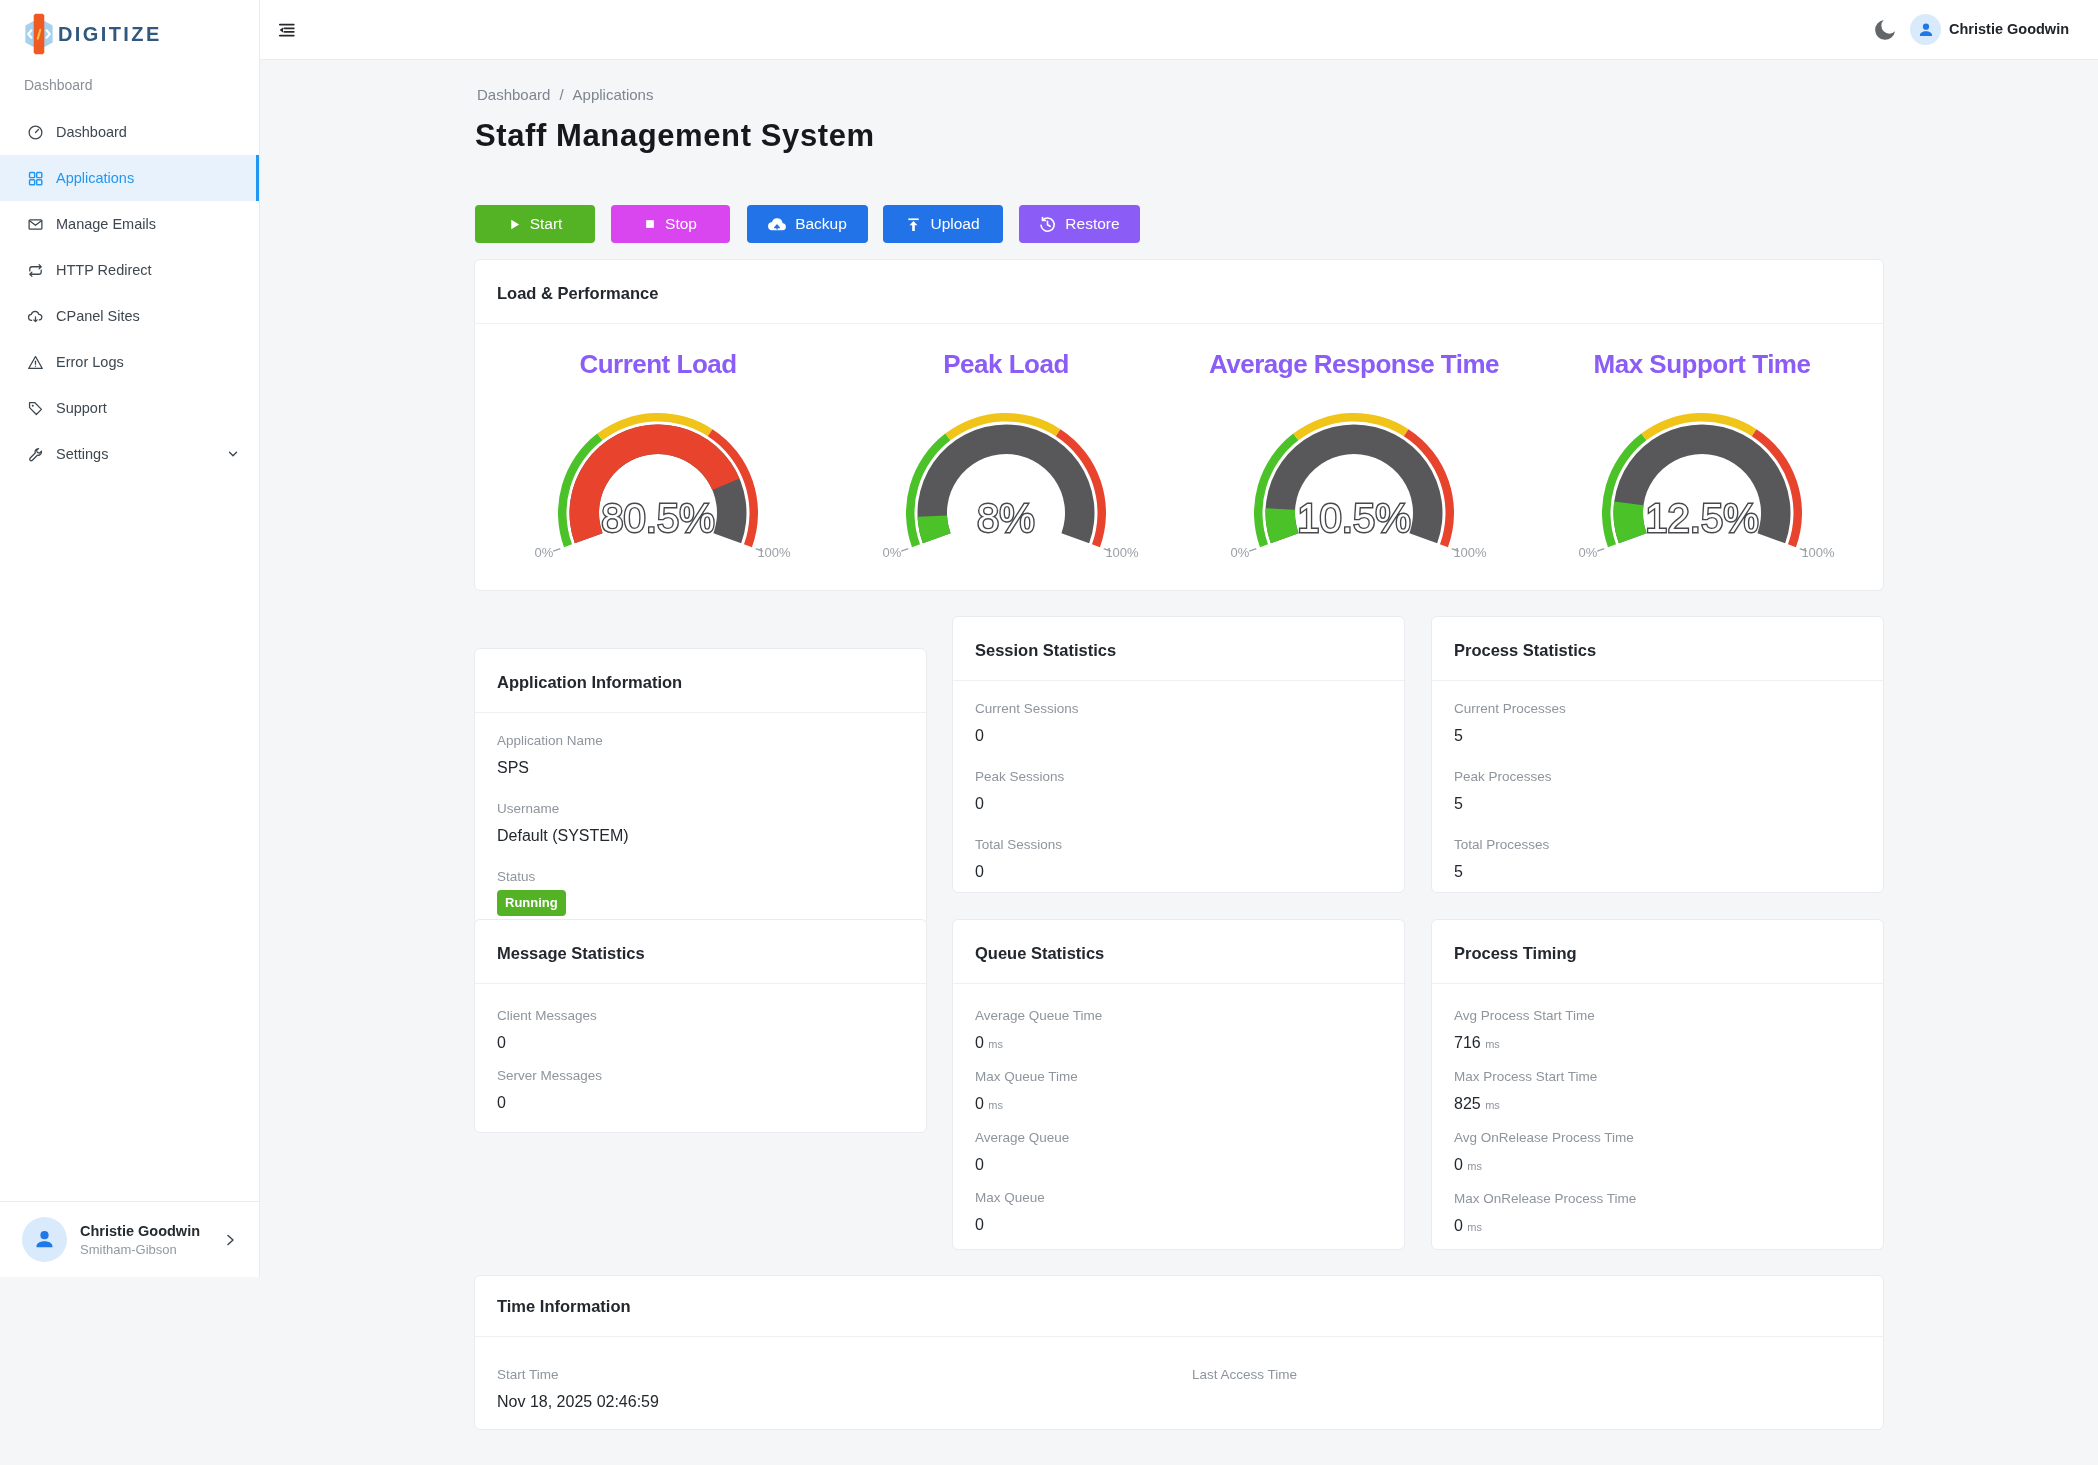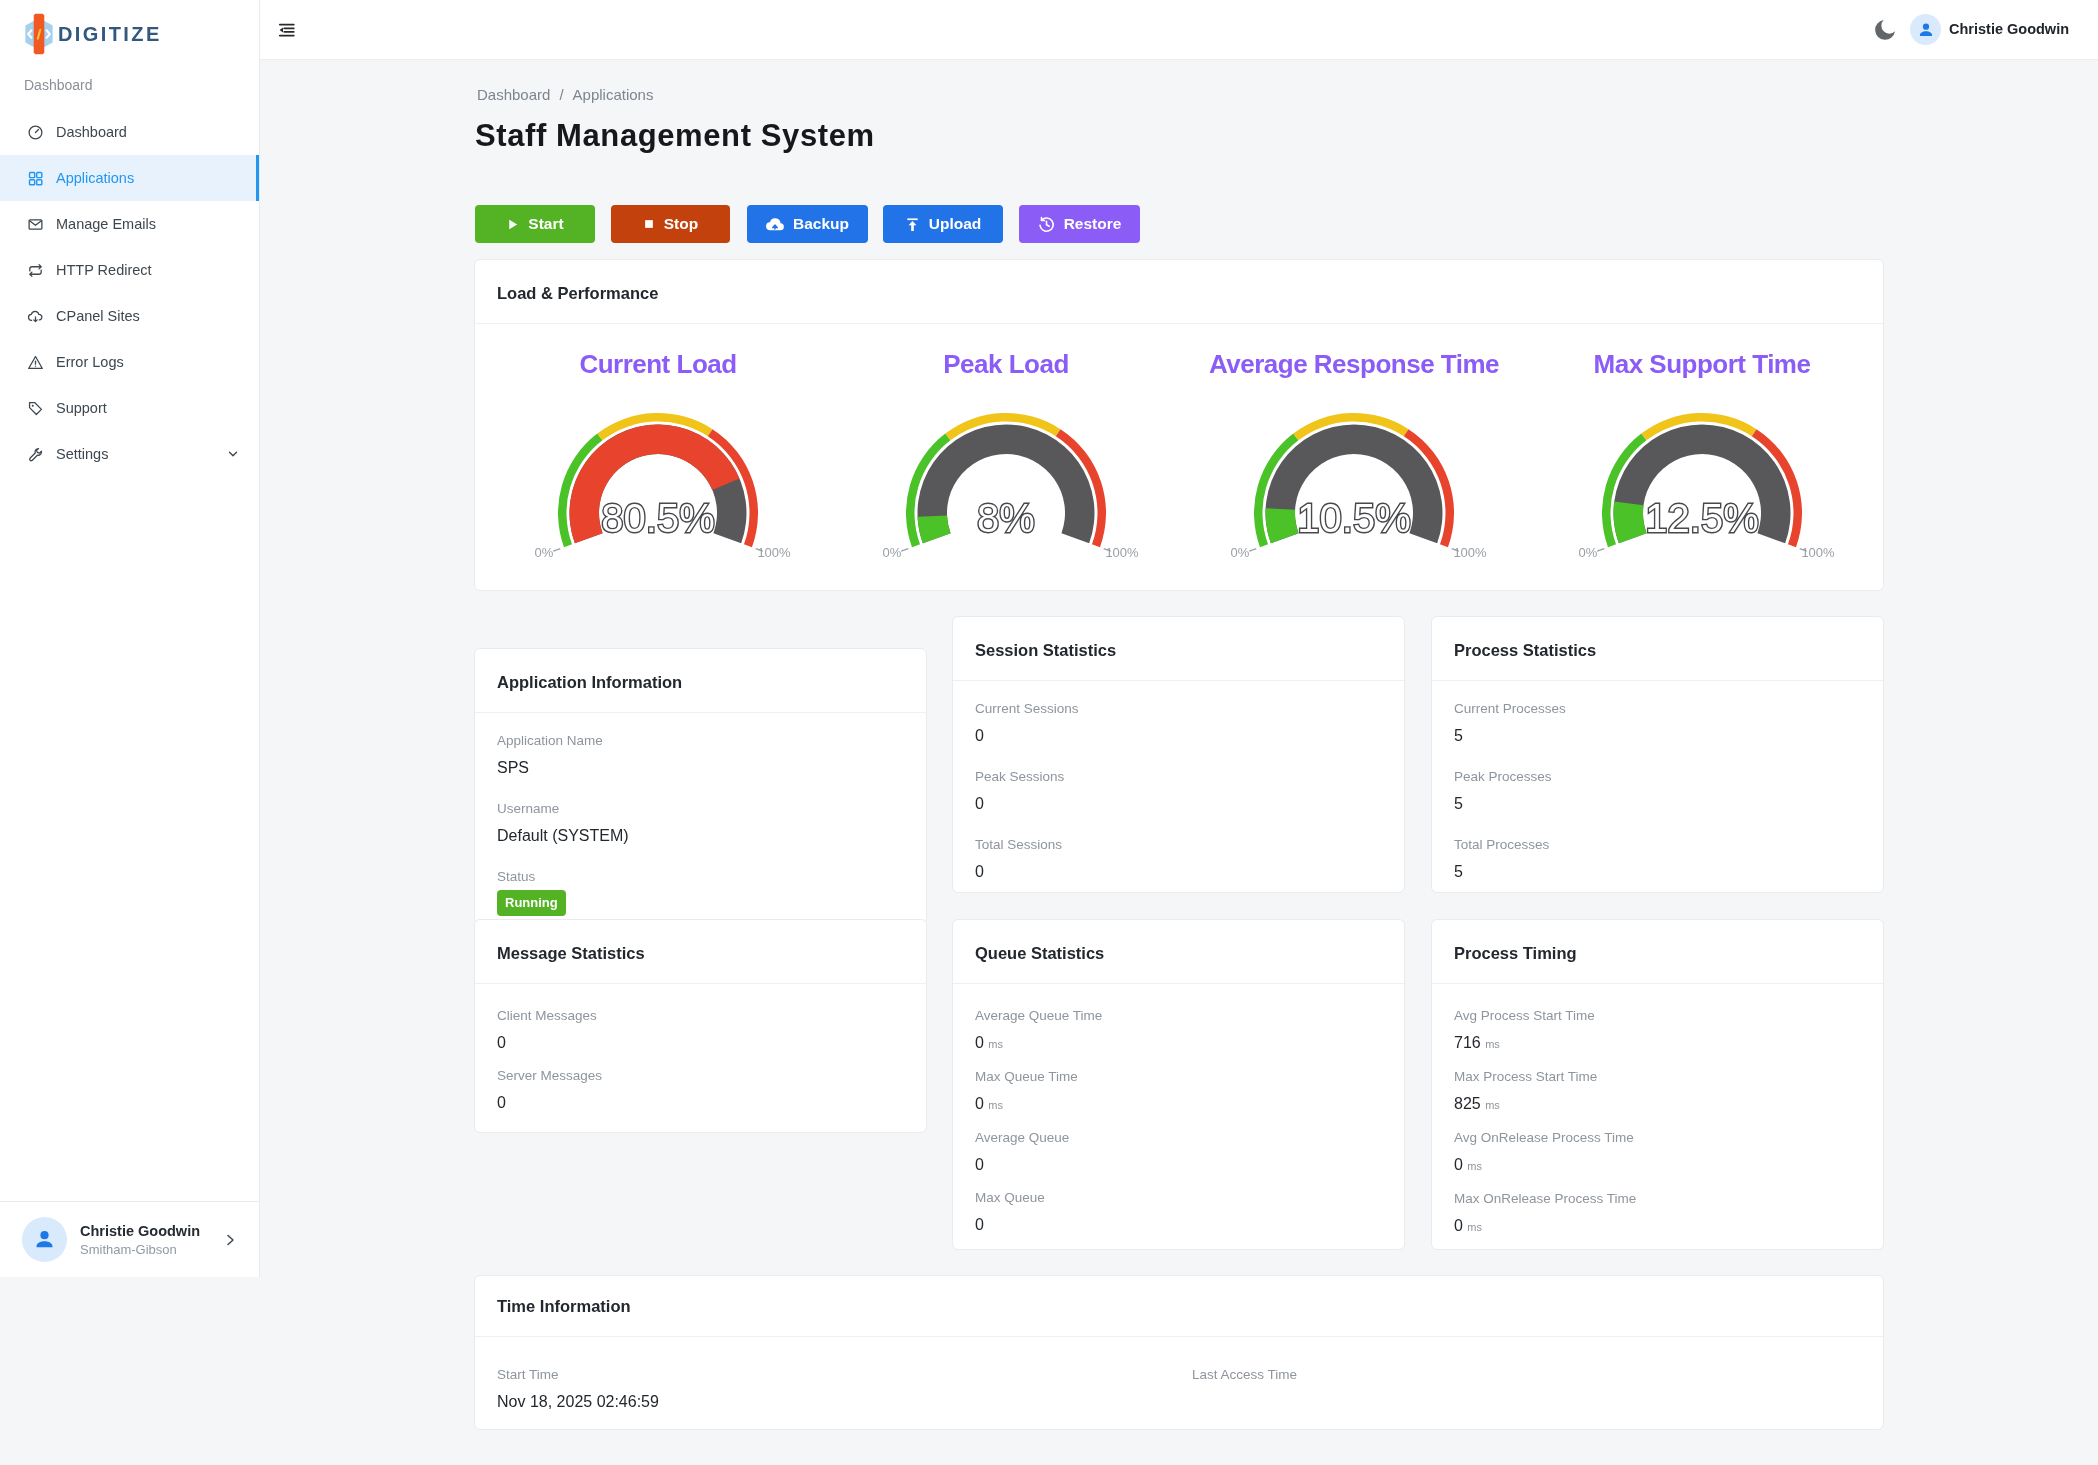--- a/index.html
+++ b/index.html
@@ -22,21 +22,21 @@
 .hamb { position:absolute; left:17px; top:20px; }
 .tright { position:absolute; left:1612px; top:0; height:60px; width:225px; }
 .moonw { position:absolute; left:0px; top:17px; }
 .tav { position:absolute; left:38px; top:14px; }
 .tname { position:absolute; left:77px; top:21px; white-space:nowrap; }
 .tav { width:31px; height:31px; border-radius:50%; background:#d9eafc; display:flex; align-items:center; justify-content:center; }
 .tname { font-size:14.5px; font-weight:700; color:#20252b; }
 .crumb { position:absolute; left:477px; top:86px; font-size:15px; color:#7d8590; }
 .crumb .sep { margin:0 9px; }
 h1 { position:absolute; left:475px; top:118px; font-size:31px; font-weight:700; color:#16181b; letter-spacing:0.6px; }
-.btn { position:absolute; top:205px; height:38px; border-radius:4px; color:#fff; font-size:15.5px; font-weight:700; display:flex; align-items:center; justify-content:center; gap:9px; }
+.btn { position:absolute; top:205px; height:38px; border-radius:4px; color:#fff; font-size:15.5px; font-weight:400; display:flex; align-items:center; justify-content:center; gap:9px; }
 .card { position:absolute; background:#fff; border:1px solid #e9ebee; border-radius:6px; }
 .chead { height:64px; padding:24px 0 0 22px; font-size:16.5px; font-weight:700; color:#23282e; border-bottom:1px solid #eef0f2; }
 .cbody { padding:19px 22px 0 22px; }
 .sp62 .cbody { padding-top:23px; }
 .tcard .cbody { padding-top:29px; }
 .tcard .chead { height:61px; padding-top:21px; }
 .fblock { margin-bottom:20px; }
 .sp62 .fblock { margin-bottom:12px; }
 .flabel { font-size:13.5px; color:#8e959d; line-height:18px; margin-bottom:6px; }
 .fval { font-size:16px; color:#23282e; line-height:24px; }
@@ -174,21 +174,21 @@
   </div>
 </div>
 <div class="crumb">Dashboard<span class="sep">/</span>Applications</div>
 <h1>Staff Management System</h1>
 <div class="btn" style="left:475px;width:120px;background:#53b325">
     <svg width="13" height="13" viewBox="0 0 14 14">
       <path d="M3.5 2l8.5 5-8.5 5z" fill="#fff"></path>
     </svg>
     <span>Start</span>
   </div>
-<div class="btn" style="left:611px;width:119px;background:#c2410c">
+<div class="btn" style="left:611px;width:119px;background:#d946ef">
     <svg width="12" height="12" viewBox="0 0 14 14">
       <rect x="2.5" y="2.5" width="9" height="9" fill="#fff"></rect>
     </svg>
     <span>Stop</span>
   </div>
 <div class="btn" style="left:747px;width:121px;background:#2273e8">
     <svg width="18" height="15" viewBox="0 0 20 16">
       <path d="M16.2 6.7a6.1 6.1 0 0 0-11.9-1.3A4.5 4.5 0 0 0 5 14.5h10.7a3.9 3.9 0 0 0 .5-7.8z" fill="#fff"></path>
       <path d="M10 13.5V9.4M10 8.6l-2.6 2.9h5.2z" stroke="#2273e8" stroke-width="1.5" fill="#2273e8" stroke-linejoin="round"></path>
     </svg>

